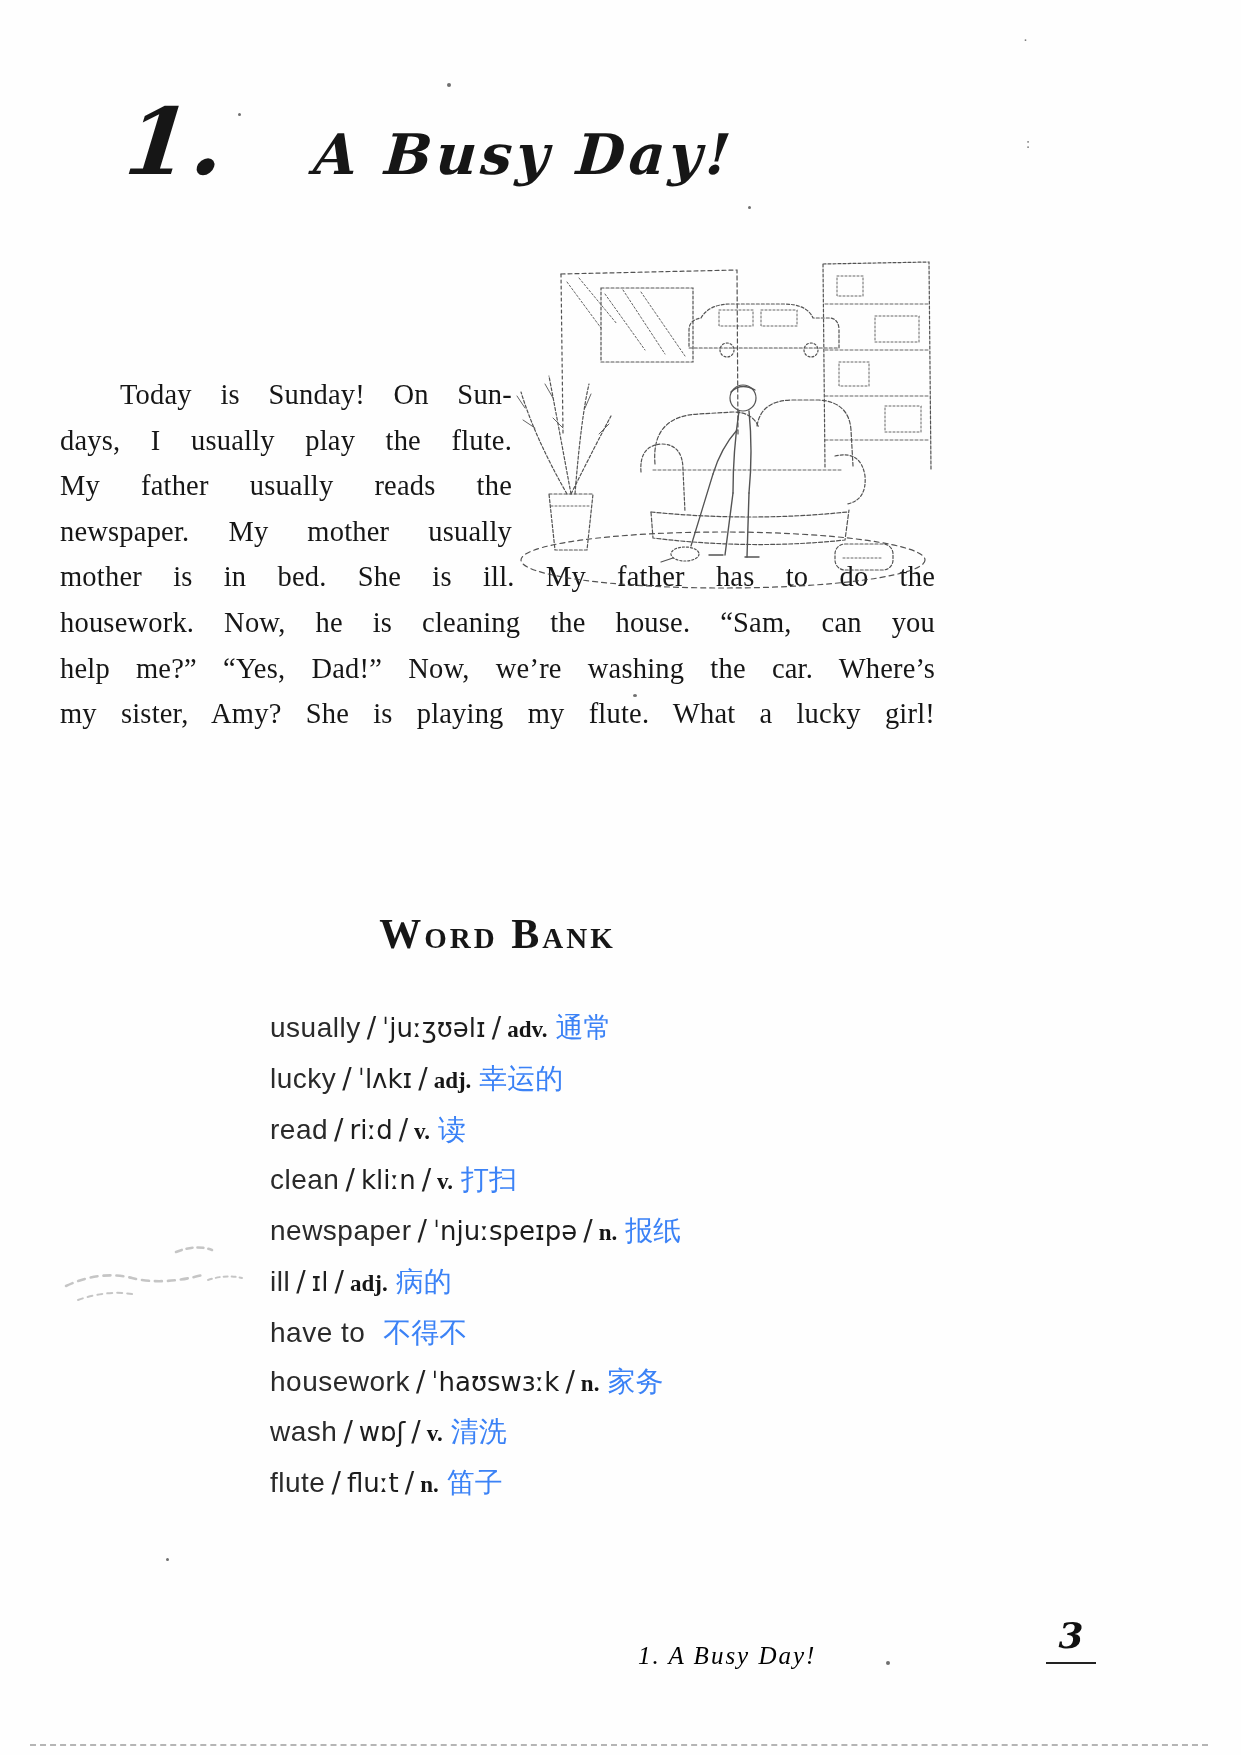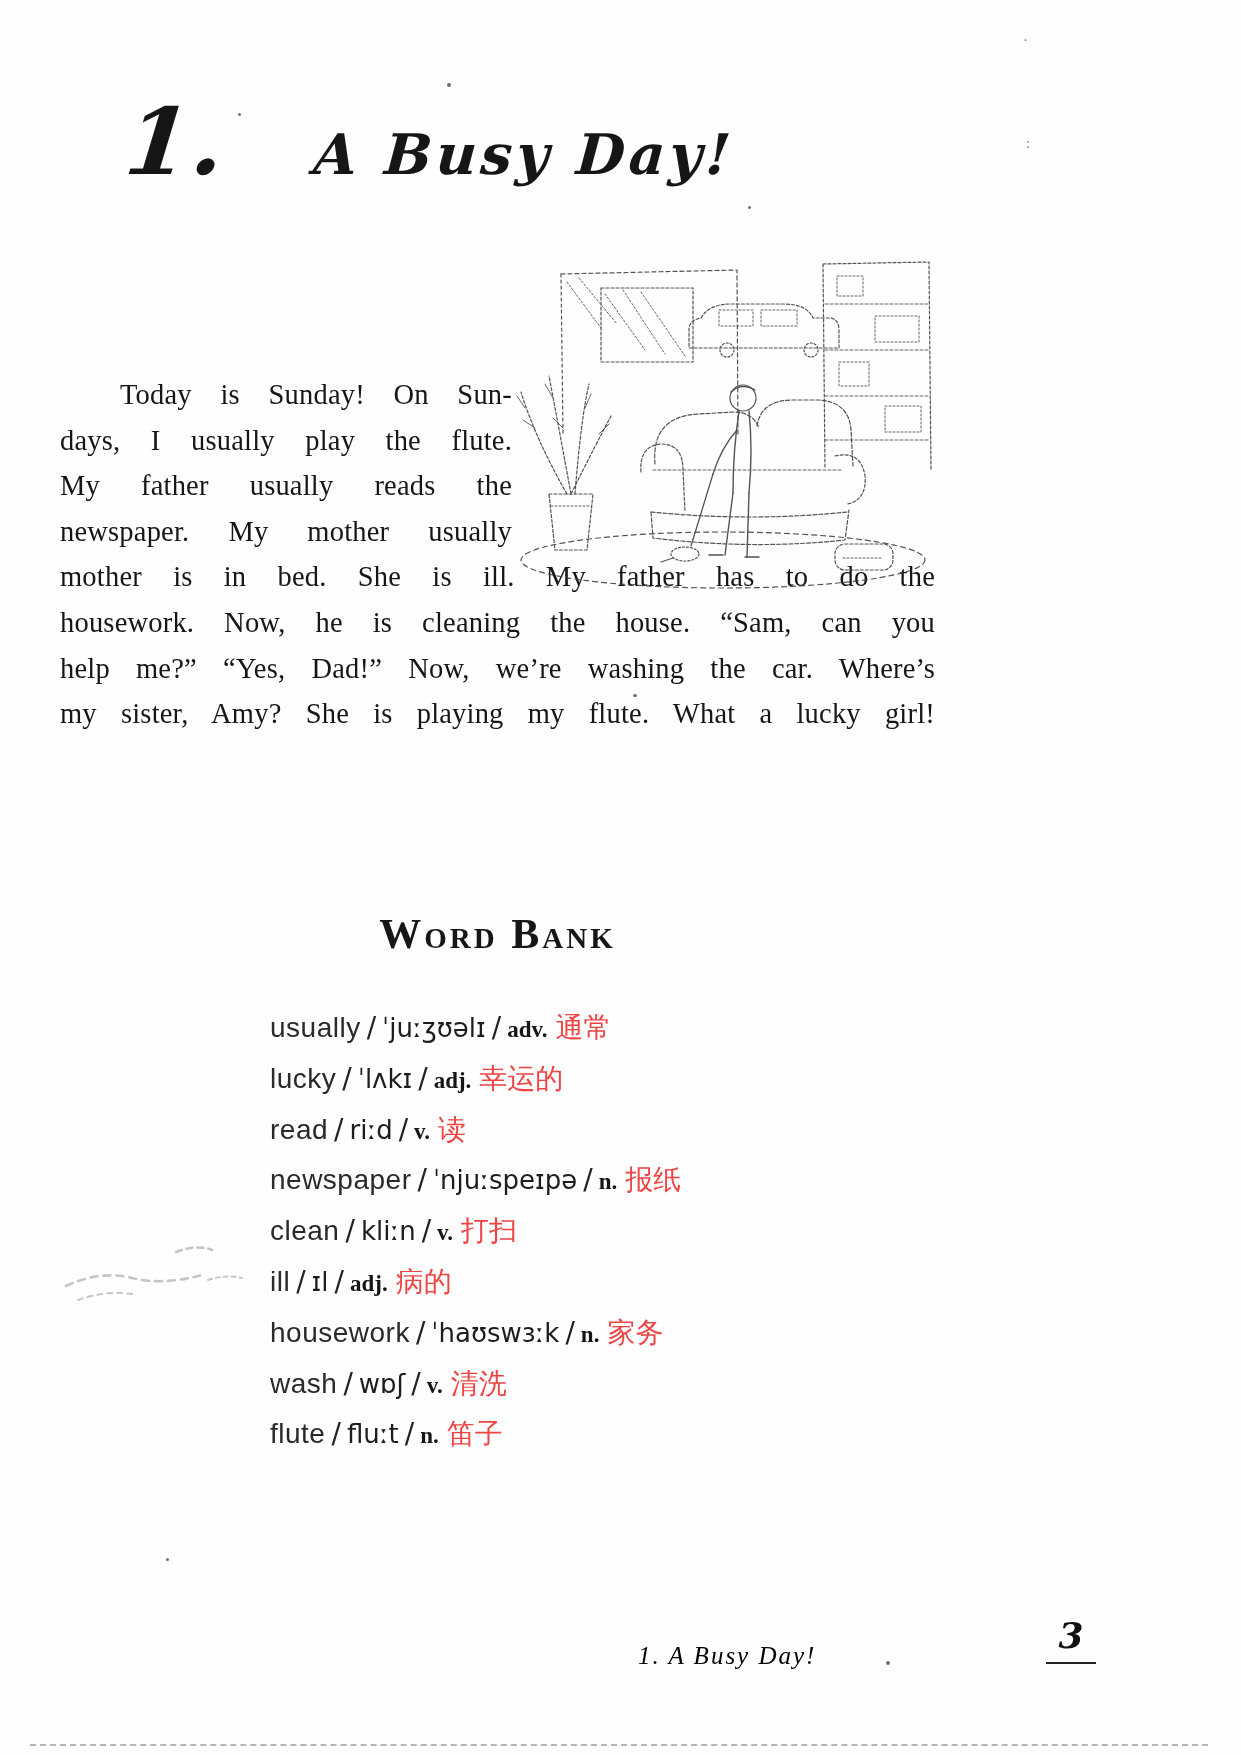--- a/index.html
+++ b/index.html
@@ -35,21 +35,21 @@
     position:absolute;left:60px;top:910px;width:875px;text-align:center;
     font-variant:small-caps;font-weight:bold;font-size:42px;letter-spacing:3px;
     font-family:"Liberation Serif",serif;
   }
   .wordbank-list{position:absolute;left:270px;top:1004px;width:640px;}
   .wb-row{font-size:28px;line-height:48.8px;white-space:nowrap;}
   .wb-word{font-family:"Liberation Sans",sans-serif;color:#2a2a2a;letter-spacing:.5px;}
   .wb-sep{font-family:"DejaVu Sans",sans-serif;color:#222;padding:0 6px;}
   .wb-phon{font-family:"DejaVu Sans",sans-serif;font-size:26px;color:#1d1d1d;}
   .wb-pos{font-family:"Liberation Serif",serif;font-weight:bold;font-size:23px;padding-right:8px;}
-  .wb-cn{font-size:28px;color:#ef4444;}
+  .wb-cn{font-size:28px;color:#3b82f6;}
   .wb-gap{display:inline-block;width:18px;}
   
   .footer-chapter{
     position:absolute;left:638px;top:1642px;font-style:italic;font-size:25px;
     letter-spacing:2px;color:#000000;font-family:"Liberation Serif",serif;
   }
   .footer-page{
     position:absolute;left:1046px;top:1614px;width:50px;text-align:center;
     font-style:italic;font-weight:bold;font-size:36px;color:#111;
     border-bottom:2px solid #222;padding-bottom:6px;
@@ -141,23 +141,24 @@
         <path d="M338 300 h40" stroke-dasharray="2 2" stroke-width="0.9"></path>
       </g>
     </svg>
   </div>
 
   <div class="wordbank-heading">Word Bank</div>
   <div class="wordbank-list">
       <div class="wb-row"><span class="wb-word">usually</span><span class="wb-sep">/</span><span class="wb-phon">ˈjuːʒʊəlɪ</span><span class="wb-sep">/</span><span class="wb-pos">adv.</span><span class="wb-cn">通常</span></div>
       <div class="wb-row"><span class="wb-word">lucky</span><span class="wb-sep">/</span><span class="wb-phon">ˈlʌkɪ</span><span class="wb-sep">/</span><span class="wb-pos">adj.</span><span class="wb-cn">幸运的</span></div>
       <div class="wb-row"><span class="wb-word">read</span><span class="wb-sep">/</span><span class="wb-phon">riːd</span><span class="wb-sep">/</span><span class="wb-pos">v.</span><span class="wb-cn">读</span></div>
+      <div class="wb-row"><span class="wb-word">clean</span><span class="wb-sep">/</span><span class="wb-phon">kliːn</span><span class="wb-sep">/</span><span class="wb-pos">v.</span><span class="wb-cn">打扫</span></div>
       <div class="wb-row"><span class="wb-word">newspaper</span><span class="wb-sep">/</span><span class="wb-phon">ˈnjuːspeɪpə</span><span class="wb-sep">/</span><span class="wb-pos">n.</span><span class="wb-cn">报纸</span></div>
-      <div class="wb-row"><span class="wb-word">clean</span><span class="wb-sep">/</span><span class="wb-phon">kliːn</span><span class="wb-sep">/</span><span class="wb-pos">v.</span><span class="wb-cn">打扫</span></div>
       <div class="wb-row"><span class="wb-word">ill</span><span class="wb-sep">/</span><span class="wb-phon">ɪl</span><span class="wb-sep">/</span><span class="wb-pos">adj.</span><span class="wb-cn">病的</span></div>
+      <div class="wb-row"><span class="wb-word">have to</span><span class="wb-gap"></span><span class="wb-cn">不得不</span></div>
       <div class="wb-row"><span class="wb-word">housework</span><span class="wb-sep">/</span><span class="wb-phon">ˈhaʊswɜːk</span><span class="wb-sep">/</span><span class="wb-pos">n.</span><span class="wb-cn">家务</span></div>
       <div class="wb-row"><span class="wb-word">wash</span><span class="wb-sep">/</span><span class="wb-phon">wɒʃ</span><span class="wb-sep">/</span><span class="wb-pos">v.</span><span class="wb-cn">清洗</span></div>
       <div class="wb-row"><span class="wb-word">flute</span><span class="wb-sep">/</span><span class="wb-phon">fluːt</span><span class="wb-sep">/</span><span class="wb-pos">n.</span><span class="wb-cn">笛子</span></div>
     </div>
 
   <div class="footer-chapter">1. A Busy Day!</div>
   <div class="footer-page">3</div>
 
   <div class="speck" style="left:447px;top:83px;width:4px;height:4px;"></div>
   <div class="speck" style="left:238px;top:113px;width:3px;height:3px;"></div>

